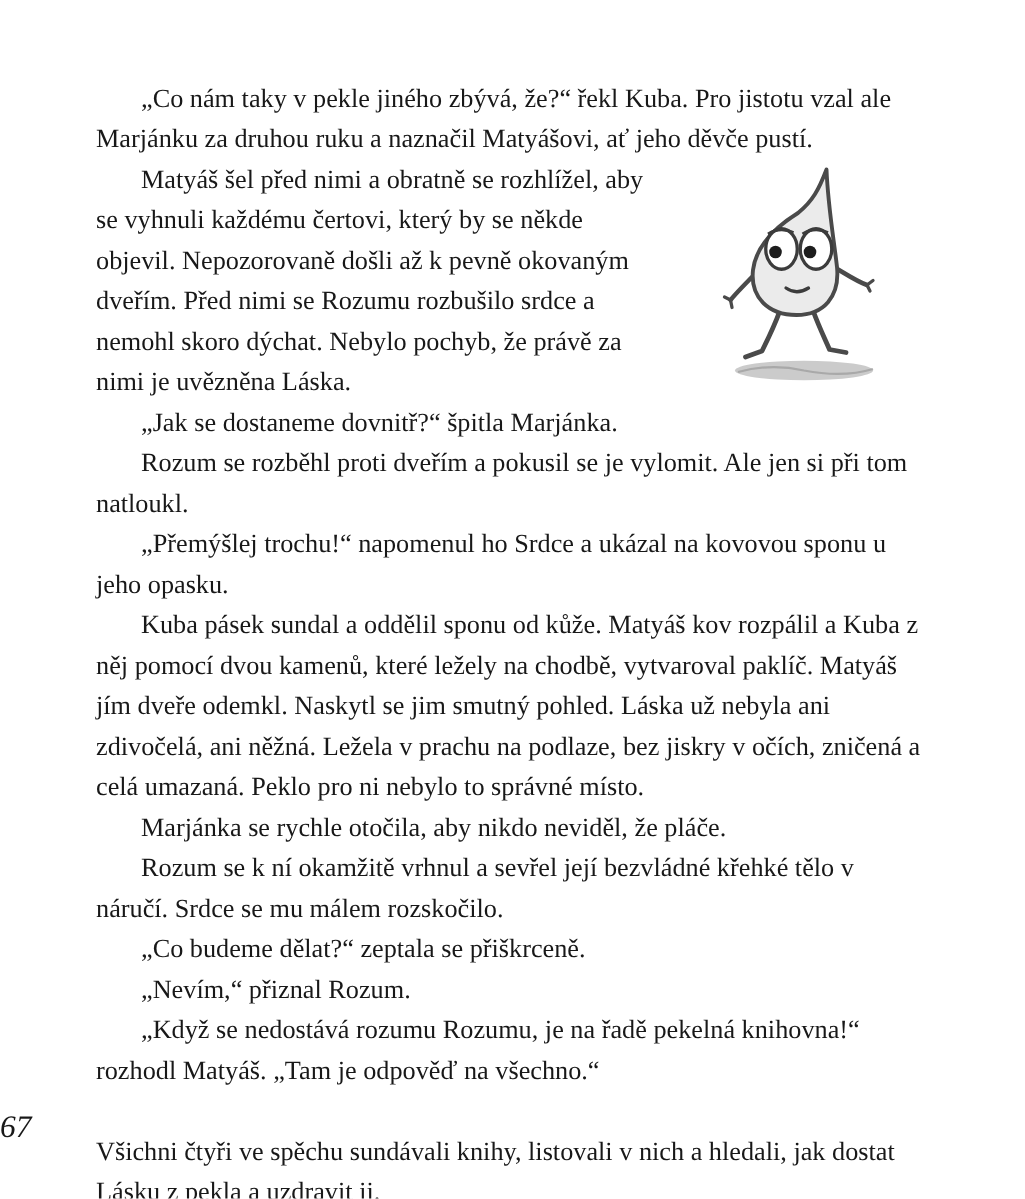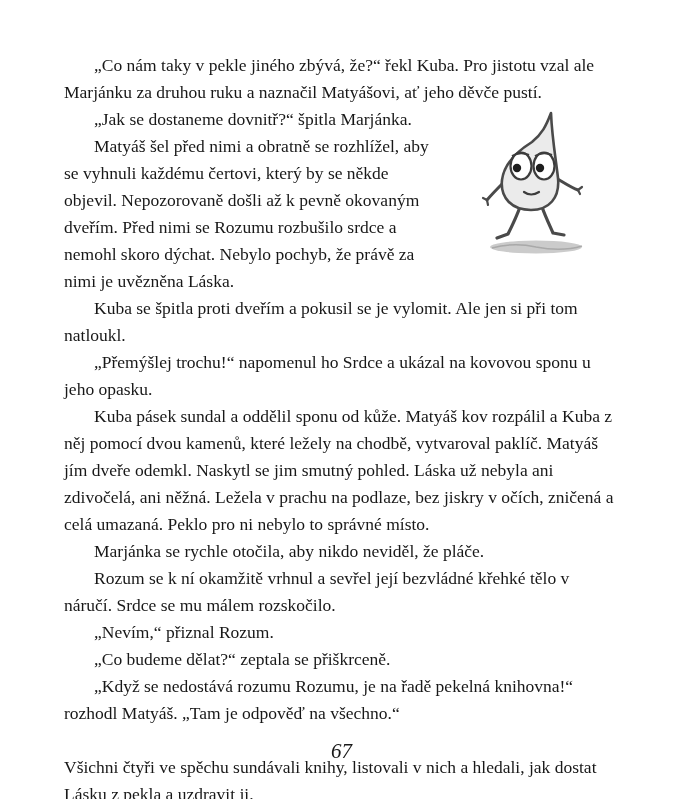--- a/index.html
+++ b/index.html
@@ -30,21 +30,21 @@
     float: right;
     width: 165px;
     height: 150px;
     margin: 2px 0 10px 14px;
   }
   .page-number {
     position: absolute;
     left: 0;
     right: 0;
     bottom: 34px;
-    text-align: center;
+    text-align: left;
     font-style: italic;
     font-size: 21px;
     color: #181818;
   }
 </style>
 </head>
 <body>
 
 <div class="page">
 
@@ -72,26 +72,26 @@
       <circle cx="63" cy="60" r="4.2" fill="#1d1d1d"></circle>
       <circle cx="86" cy="60" r="4.2" fill="#1d1d1d"></circle>
 
       <path d="M 58 48 Q 66 43 75 47" fill="none" stroke="#3c3c3c" stroke-width="2"></path>
       <path d="M 81 48 Q 89 43 98 47" fill="none" stroke="#3c3c3c" stroke-width="2"></path>
 
       <path d="M 70 84 Q 77 89 85 84" fill="none" stroke="#3c3c3c" stroke-width="2.2" stroke-linecap="round"></path>
     </svg>
   </div>
 
+  <p>Matyáš šel před nimi a obratně se rozhlížel, aby se vyhnuli každému čertovi, který by se někde objevil. Nepozorovaně došli až k pevně okovaným dveřím. Před nimi se Rozumu rozbušilo srdce a nemohl skoro dýchat. Nebylo pochyb, že právě za nimi je uvězněna Láska.</p>
   <p>„Jak se dostaneme dovnitř?“ špitla Marjánka.</p>
-  <p>Matyáš šel před nimi a obratně se rozhlížel, aby se vyhnuli každému čertovi, který by se někde objevil. Nepozorovaně došli až k pevně okovaným dveřím. Před nimi se Rozumu rozbušilo srdce a nemohl skoro dýchat. Nebylo pochyb, že právě za nimi je uvězněna Láska.</p>
-  <p>Kuba se špitla proti dveřím a pokusil se je vylomit. Ale jen si při tom natloukl.</p>
+  <p>Rozum se rozběhl proti dveřím a pokusil se je vylomit. Ale jen si při tom natloukl.</p>
   <p>„Přemýšlej trochu!“ napomenul ho Srdce a ukázal na kovovou sponu u jeho opasku.</p>
   <p>Kuba pásek sundal a oddělil sponu od kůže. Matyáš kov rozpálil a Kuba z něj pomocí dvou kamenů, které ležely na chodbě, vytvaroval paklíč. Matyáš jím dveře odemkl. Naskytl se jim smutný pohled. Láska už nebyla ani zdivočelá, ani něžná. Ležela v prachu na podlaze, bez jiskry v očích, zničená a celá umazaná. Peklo pro ni nebylo to správné místo.</p>
   <p>Marjánka se rychle otočila, aby nikdo neviděl, že pláče.</p>
   <p>Rozum se k ní okamžitě vrhnul a sevřel její bezvládné křehké tělo v náručí. Srdce se mu málem rozskočilo.</p>
+  <p>„Co budeme dělat?“ zeptala se přiškrceně.</p>
   <p>„Nevím,“ přiznal Rozum.</p>
-  <p>„Co budeme dělat?“ zeptala se přiškrceně.</p>
   <p>„Když se nedostává rozumu Rozumu, je na řadě pekelná knihovna!“ rozhodl Matyáš. „Tam je odpověď na všechno.“</p>
   <p class="no-indent spaced">Všichni čtyři ve spěchu sundávali knihy, listovali v nich a hledali, jak dostat Lásku z pekla a uzdravit ji.</p>
 
   <div class="page-number">67</div>
 </div>
 
 </body></html>

